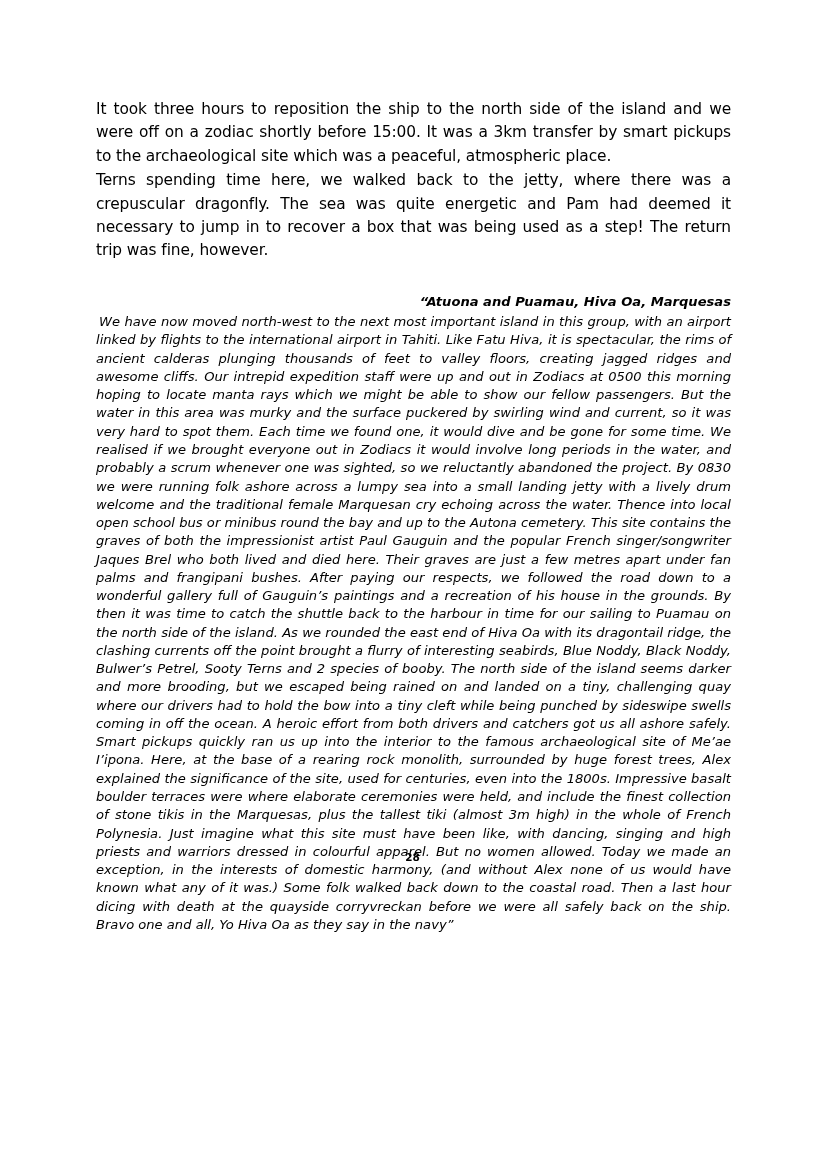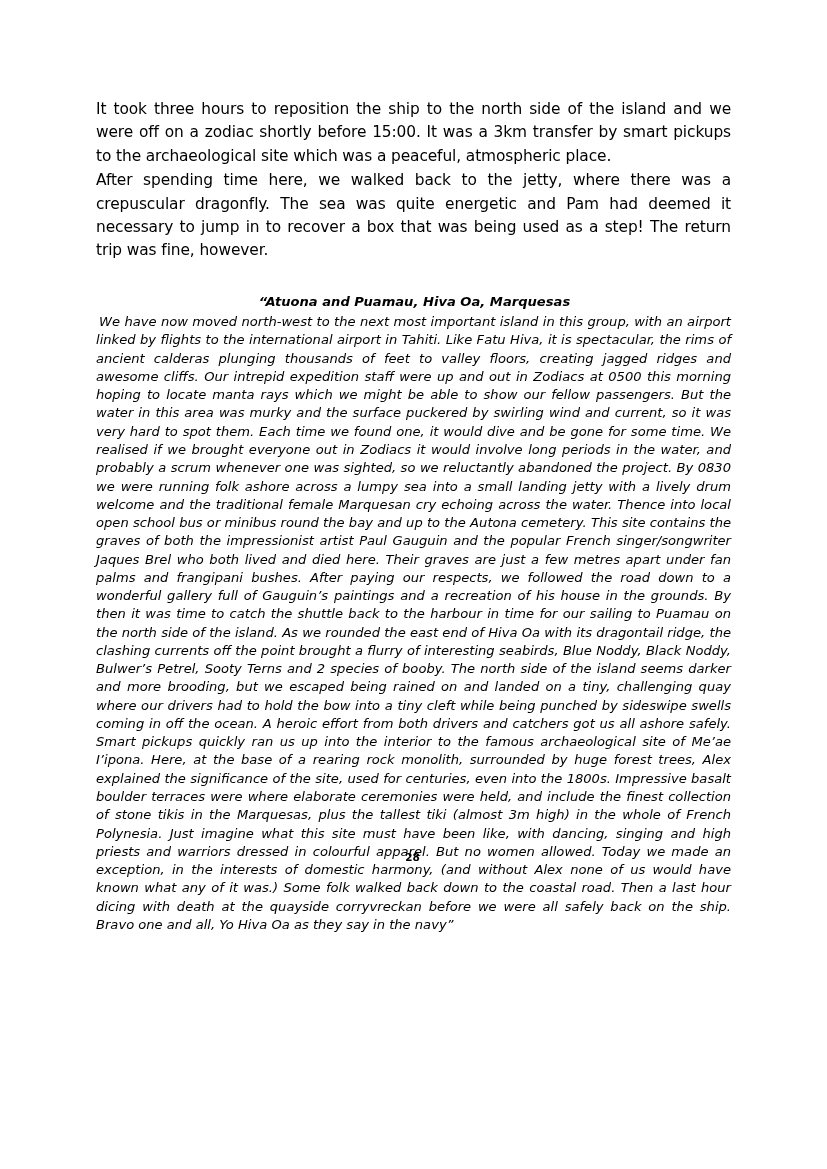--- a/index.html
+++ b/index.html
@@ -44,21 +44,21 @@
     font-style: italic;
     font-size: 13.1px;
     line-height: 1.395;
     text-align: justify;
   }
   .quote .heading {
     font-weight: bold;
     font-style: italic;
     margin: 0 0 2px 2px;
     font-size: 13.1px;
-    text-align: center;
+    text-align: right;
   }
   .quote .body {
     margin: 0;
     text-indent: 3px;
   }
   .quote .body .u {
   }
   .page-number {
     position: absolute;
     left: 0;
@@ -71,21 +71,21 @@
     color: #000;
   }
 </style>
 </head>
 <body>
 
 <div class="page">
 
   <div class="intro">
     <p>It took three hours to reposition the ship to the north side of the island and we were off on a zodiac shortly before 15:00. It was a 3km transfer by smart pickups to the archaeological site which was a peaceful, atmospheric place.</p>
-    <p>After spending time here, we walked back to the jetty, where there was a crepuscular dragonfly. The sea was quite energetic and Pam had deemed it necessary to jump in to recover a box that was being used as a step! The return trip was fine, however.</p>
+    <p>Terns spending time here, we walked back to the jetty, where there was a crepuscular dragonfly. The sea was quite energetic and Pam had deemed it necessary to jump in to recover a box that was being used as a step! The return trip was fine, however.</p>
   </div>
 
   <div class="quote">
     <div class="heading">“Atuona and Puamau, Hiva Oa, Marquesas</div>
     <div class="body"><span> We have now moved north-west to the next most important island in this group, with an airport linked by flights to the international airport in Tahiti. Like Fatu Hiva, it is spectacular, the rims of ancient calderas plunging thousands of feet to valley floors, creating jagged ridges and awesome cliffs.  Our intrepid expedition staff were up and out in Zodiacs at 0500 this morning hoping to locate manta rays which we might be able to show our fellow passengers. But the water in this area was murky and the surface puckered by swirling wind and current, so it was very hard to spot them. Each time we found one, it would dive and be gone for some time. We realised if we brought everyone out in Zodiacs it would involve long periods in the water, and probably a scrum whenever one was sighted, so we reluctantly abandoned the project. By 0830 we were running folk ashore across a lumpy sea into a small landing jetty with a lively drum welcome and the traditional female Marquesan cry echoing across the water. Thence into local open school bus or minibus round the bay and up to the Autona cemetery. This site contains the graves of both the impressionist artist Paul Gauguin and the popular French singer/songwriter Jaques Brel who both lived and died here. Their graves are just a few metres apart under fan palms and frangipani bushes. After paying our respects, we followed the road down to a wonderful gallery full of Gauguin’s paintings and a recreation of his house in the grounds. By then it was time to catch the shuttle back to the harbour in time for our sailing to Puamau on the north side of the island. As we rounded the east end of Hiva Oa with its dragontail ridge, the clashing currents off the point brought a flurry of interesting seabirds, </span><span class="u">Blue Noddy</span><span>, </span><span class="u">Black Noddy</span><span>, </span><span class="u">Bulwer’s Petrel</span><span>, </span><span class="u">Sooty Terns</span><span> and 2 species of booby. The north side of the island seems darker and more brooding, but we escaped being rained on and landed on a tiny, challenging quay where our drivers had to hold the bow into a tiny cleft while being punched by sideswipe swells coming in off the ocean. A heroic effort from both drivers and catchers got us all ashore safely. Smart pickups quickly ran us up into the interior to the famous archaeological site of Me’ae I’ipona. Here, at the base of a rearing rock monolith, surrounded by huge forest trees, Alex explained the significance of the site, used for centuries, even into the 1800s. Impressive basalt boulder terraces were where elaborate ceremonies were held, and include the finest collection of stone tikis in the Marquesas, plus the tallest tiki (almost 3m high) in the whole of French Polynesia. Just imagine what this site must have been like, with dancing, singing and high priests and warriors dressed in colourful apparel. But no women allowed. Today we made an exception, in the interests of domestic harmony, (and without Alex none of us would have known what any of it was.) Some folk walked back down to the coastal road. Then a last hour dicing with death at the quayside corryvreckan before we were all safely back on the ship. Bravo one and all, Yo Hiva Oa as they say in the navy”</span></div>
   </div>
 
   <div class="page-number">28</div>
 
 </div>

